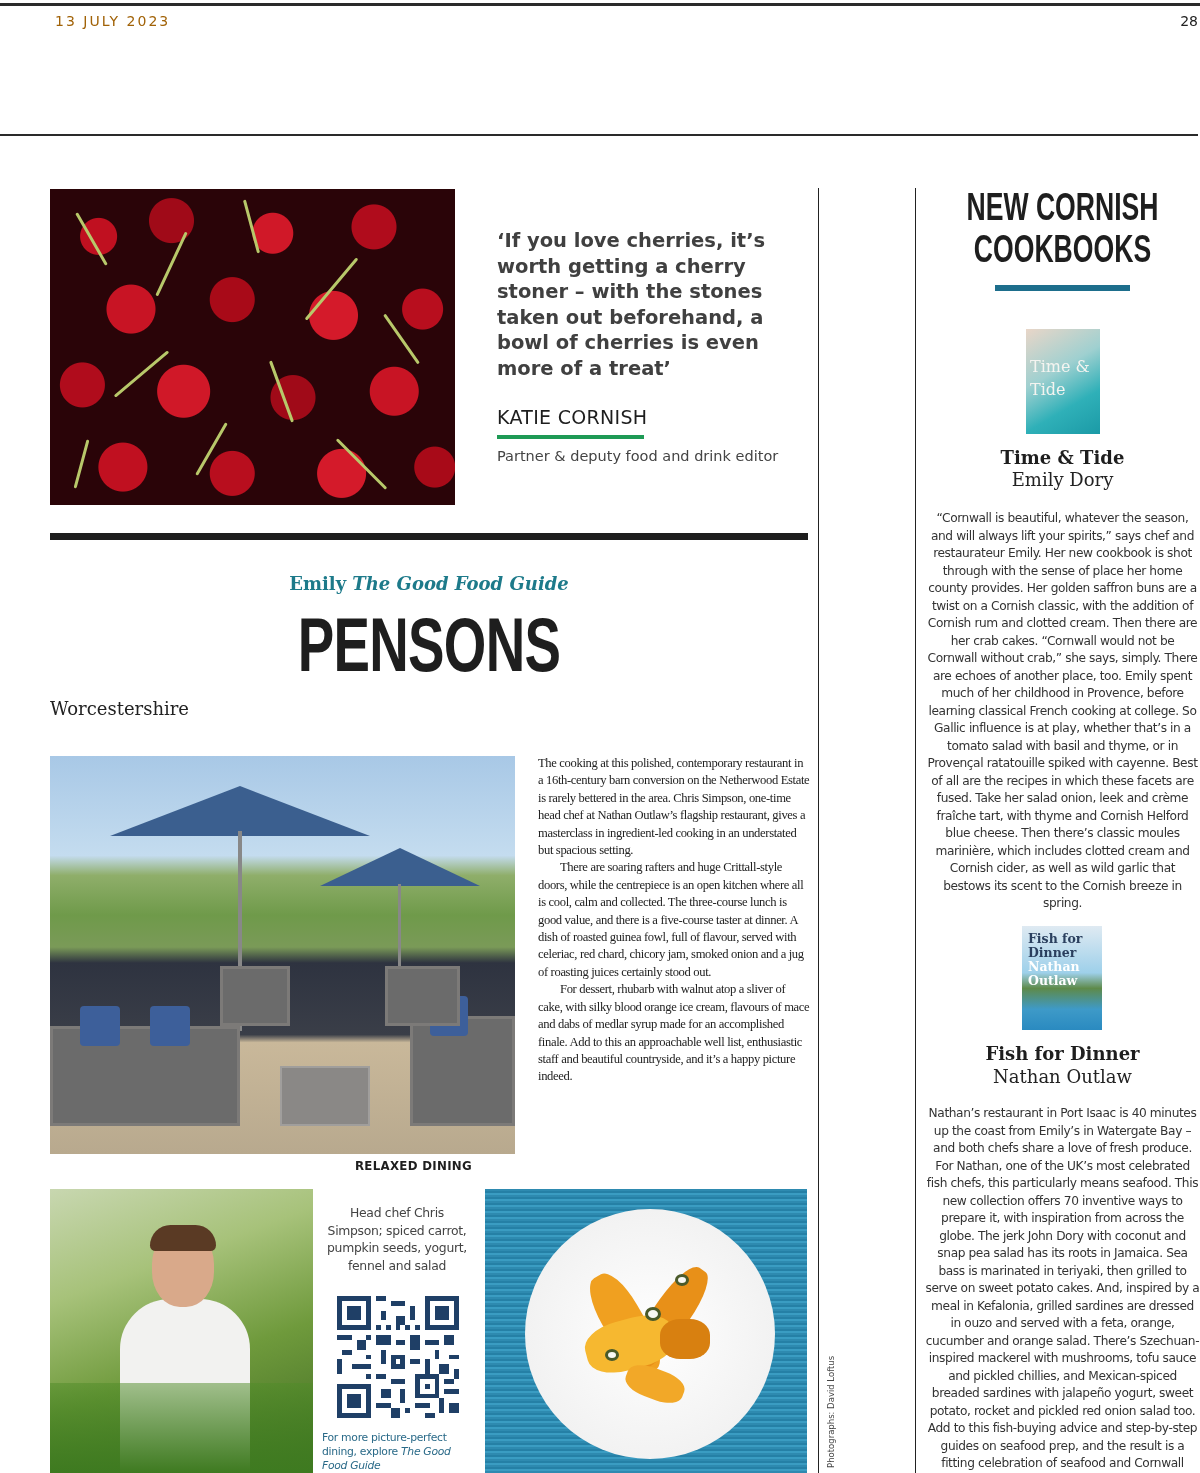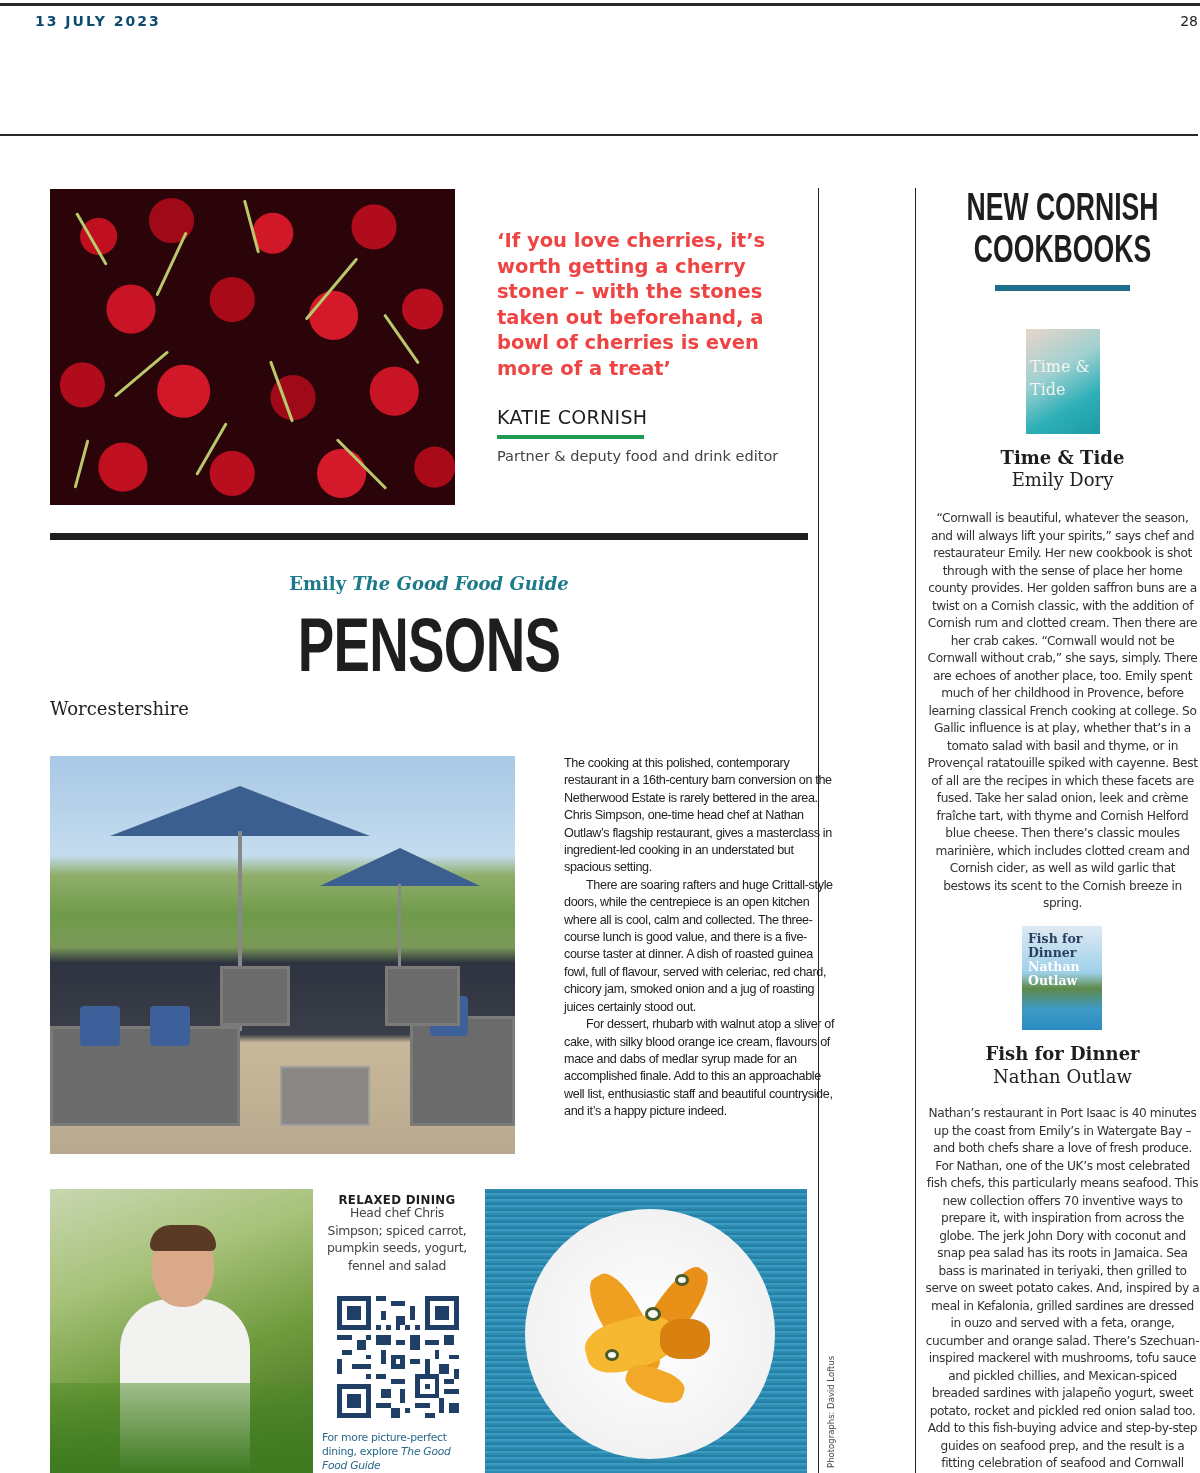--- a/index.html
+++ b/index.html
@@ -3,21 +3,21 @@
 <meta charset="utf-8">
 <style>
   * { box-sizing: border-box; margin: 0; padding: 0; }
   html, body { width: 1200px; height: 1473px; background: #ffffff; overflow: hidden; }
   body { position: relative; font-family: "DejaVu Sans", sans-serif; color: #1e1e1e; }
 
   .abs { position: absolute; }
 
   
   .top-rule { left: 0; top: 3px; width: 1200px; height: 3px; background: #2a2a2a; }
-  .header-date { left: 35px; top: 13px; font-family: "DejaVu Sans", sans-serif; font-size: 14px; letter-spacing: 2px; color: #0c4a6e; font-weight: bold; }
+  .header-date { left: 55px; top: 13px; font-family: "DejaVu Sans", sans-serif; font-size: 14px; letter-spacing: 2px; color: #a16207; }
   .header-page { right: 2px; top: 13px; font-family: "DejaVu Sans", sans-serif; font-size: 14px; color: #222; }
   .header-rule { left: 0; top: 134px; width: 1198px; height: 2px; background: #2a2a2a; }
 
   
   .vdiv-1 { left: 818px; top: 188px; width: 1px; height: 1285px; background: #222; }
   .vdiv-2 { left: 915px; top: 188px; width: 1px; height: 1285px; background: #222; }
 
   
   .cherries { left: 50px; top: 189px; width: 405px; height: 316px; overflow: hidden;
     background: radial-gradient(circle at 12% 15%, #c01020 0 18px, transparent 19px),
@@ -33,21 +33,21 @@
                 radial-gradient(circle at 60% 66%, #a00a18 0 22px, transparent 23px),
                 radial-gradient(circle at 85% 64%, #c81424 0 24px, transparent 25px),
                 radial-gradient(circle at 18% 88%, #c01020 0 24px, transparent 25px),
                 radial-gradient(circle at 45% 90%, #b80e1e 0 22px, transparent 23px),
                 radial-gradient(circle at 72% 90%, #d41a2a 0 24px, transparent 25px),
                 radial-gradient(circle at 95% 88%, #a80a18 0 20px, transparent 21px),
                 #2a0408; }
   .cherry-stem { position: absolute; width: 3px; background: #b8c86a; border-radius: 2px; }
 
   
-  .quote { left: 497px; top: 228px; width: 300px; font-family: "DejaVu Sans", sans-serif; font-weight: bold; font-size: 19.5px; line-height: 25.5px; color: #ef4444; }
+  .quote { left: 497px; top: 228px; width: 300px; font-family: "DejaVu Sans", sans-serif; font-weight: bold; font-size: 19.5px; line-height: 25.5px; color: #404040; }
   .quote-author { left: 497px; top: 406px; font-family: "DejaVu Sans", sans-serif; font-size: 19px; letter-spacing: 0.3px; color: #1e1e1e; }
   .quote-underline { left: 497px; top: 435px; width: 147px; height: 4px; background: #1e9a55; }
   .quote-role { left: 497px; top: 448px; font-family: "DejaVu Sans", sans-serif; font-size: 14.5px; color: #444; }
 
   
   .section-rule { left: 50px; top: 533px; width: 758px; height: 7px; background: #1e1e1e; }
 
   
   .kicker { left: 50px; top: 573px; width: 758px; text-align: center; font-family: "DejaVu Serif", serif; font-weight: bold; font-size: 18px; color: #1d7a8a; }
   .kicker i { font-style: italic; }
@@ -55,34 +55,34 @@
   .location { left: 50px; top: 698px; width: 758px; text-align: left; font-family: "DejaVu Serif", serif; font-size: 18px; color: #222; }
 
   
   .terrace { left: 50px; top: 756px; width: 465px; height: 398px; overflow: hidden;
     background: linear-gradient(180deg, #a8c8e6 0%, #c4dcef 25%, #8fae6a 30%, #6f9a4a 40%, #7a9a58 48%, #2e3340 52%, #3a3e48 70%, #c9b89a 72%, #b8a98e 100%); }
   .umbrella { position: absolute; background: #3b5f8f; }
   .sofa { position: absolute; background: #6b6b6b; border: 3px solid #7c7a78; }
   .cushion { position: absolute; background: #3d5f9a; border-radius: 4px; }
 
   
-  .body-text { left: 564px; top: 755px; width: 272px; font-family: Liberation Sans, sans-serif; font-size: 12.6px; line-height: 17.4px; color: #222; letter-spacing: -0.35px; }
+  .body-text { left: 538px; top: 755px; width: 272px; font-family: Liberation Serif, serif; font-size: 12.6px; line-height: 17.4px; color: #222; letter-spacing: -0.35px; }
   .body-text p { text-indent: 0; }
   .body-text p + p { text-indent: 22px; }
 
   
   .chef { left: 50px; top: 1189px; width: 263px; height: 284px; overflow: hidden;
     background: linear-gradient(160deg, #c8d7b0 0%, #a7c27a 30%, #6f9a3c 60%, #3f6a22 100%); }
   .chef-body { position: absolute; left: 70px; top: 110px; width: 130px; height: 180px; background: #f2f2f0; border-radius: 50px 50px 0 0; }
   .chef-head { position: absolute; left: 102px; top: 40px; width: 62px; height: 78px; background: #d9a98a; border-radius: 45%; }
   .chef-hair { position: absolute; left: 100px; top: 36px; width: 66px; height: 26px; background: #5a3a24; border-radius: 30px 30px 8px 8px; }
   .plants { position: absolute; left: 0; bottom: 0; width: 263px; height: 90px; background: linear-gradient(180deg, rgba(80,140,40,0.5), #3e7a20); }
 
   
-  .caption-title { left: 322px; top: 1193px; width: 150px; text-align: center; font-family: "DejaVu Sans", sans-serif; font-weight: bold; font-size: 11.8px; letter-spacing: 0.3px; color: #1e1e1e; }
+  .caption-title { left: 322px; top: 1159px; width: 150px; text-align: right; font-family: "DejaVu Sans", sans-serif; font-weight: bold; font-size: 11.8px; letter-spacing: 0.3px; color: #1e1e1e; }
   .caption-text { left: 322px; top: 1204px; width: 150px; text-align: center; font-family: "DejaVu Sans", sans-serif; font-size: 12.4px; line-height: 17.6px; color: #444; letter-spacing: -0.3px; }
 
   
   .qr { left: 337px; top: 1296px; width: 122px; height: 122px; background: #fff; }
   .qr-footer { left: 322px; top: 1431px; width: 152px; text-align: left; font-family: "DejaVu Sans", sans-serif; font-size: 10.8px; line-height: 14px; color: #2a6a88; letter-spacing: -0.3px; }
   .qr-footer i { font-style: italic; }
 
   
   .dish { left: 485px; top: 1189px; width: 322px; height: 284px; overflow: hidden;
     background: repeating-linear-gradient(0deg, #2e8ab0 0 2px, #3a9cc2 2px 4px, #2580a6 4px 6px); }

